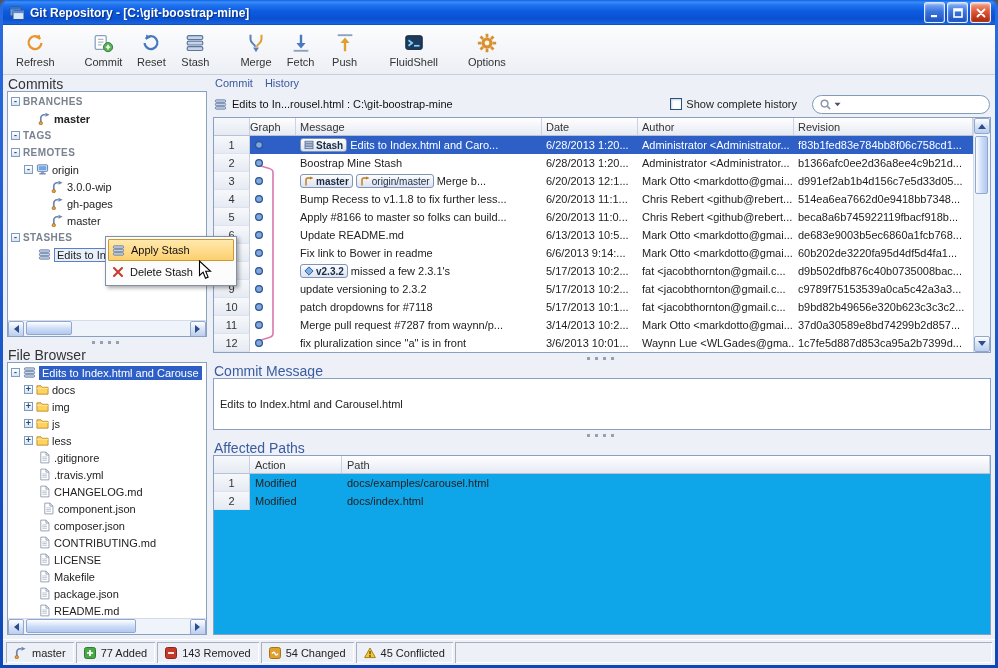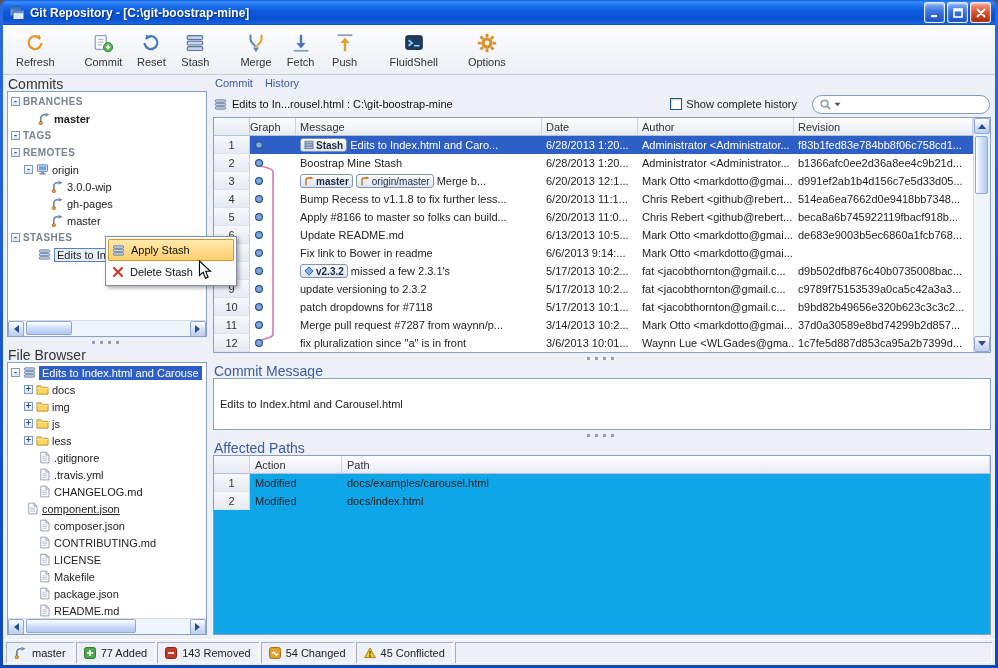--- a/index.html
+++ b/index.html
@@ -429,21 +429,21 @@
                 <span class="expsp"></span>
                 <span class="icon">
                   <svg width="13" height="13" viewBox="0 0 14 14">
                     <path d="M3 1.2h5.6L11.8 4.4V12.8H3z" fill="#FFF" stroke="#8492A8" stroke-width="0.9"></path>
                     <path d="M8.6 1.2v3.2h3.2" fill="none" stroke="#8492A8" stroke-width="0.9"></path>
                     <path d="M4.6 6.4h5M4.6 8.2h5M4.6 10h5" stroke="#B0BACA" stroke-width="0.9"></path>
                   </svg>
                 </span>
                 <span class="tlabel">CHANGELOG.md</span>
               </div>
-              <div class="tree-row" style="padding-left: 4px; text-decoration: underline;">
+              <div class="tree-row" style="padding-left: 20px;">
                 <span class="expsp"></span>
                 <span class="icon">
                   <svg width="13" height="13" viewBox="0 0 14 14">
                     <path d="M3 1.2h5.6L11.8 4.4V12.8H3z" fill="#FFF" stroke="#8492A8" stroke-width="0.9"></path>
                     <path d="M8.6 1.2v3.2h3.2" fill="none" stroke="#8492A8" stroke-width="0.9"></path>
                     <path d="M4.6 6.4h5M4.6 8.2h5M4.6 10h5" stroke="#B0BACA" stroke-width="0.9"></path>
                   </svg>
                 </span>
                 <span class="tlabel">component.json</span>
               </div>
@@ -698,20 +698,21 @@
                   <svg width="46" height="18" viewBox="0 0 46 18">
                     <line x1="23" y1="0" x2="23" y2="18" stroke="#D878AC" stroke-width="1.6"></line>
                     <circle cx="9" cy="9" r="3.4" fill="#7FA8DC" stroke="#2A5190" stroke-width="1.2"></circle>
                   </svg>
                 </div>
                 <div class="hc msg">
                   <span class="mtext">Fix link to Bower in readme</span>
                 </div>
                 <div class="hc date">6/6/2013 9:14:...</div>
                 <div class="hc author">Mark Otto &lt;markdotto@gmai...</div>
+                <div class="hc rev">60b202de3220fa95d4df5d4fa1...</div>
               </div>
               <div class="hrow">
                 <div class="hc gut">8</div>
                 <div class="hc graph">
                   <svg width="46" height="18" viewBox="0 0 46 18">
                     <line x1="23" y1="0" x2="23" y2="18" stroke="#D878AC" stroke-width="1.6"></line>
                     <circle cx="9" cy="9" r="3.4" fill="#7FA8DC" stroke="#2A5190" stroke-width="1.2"></circle>
                   </svg>
                 </div>
                 <div class="hc msg">

